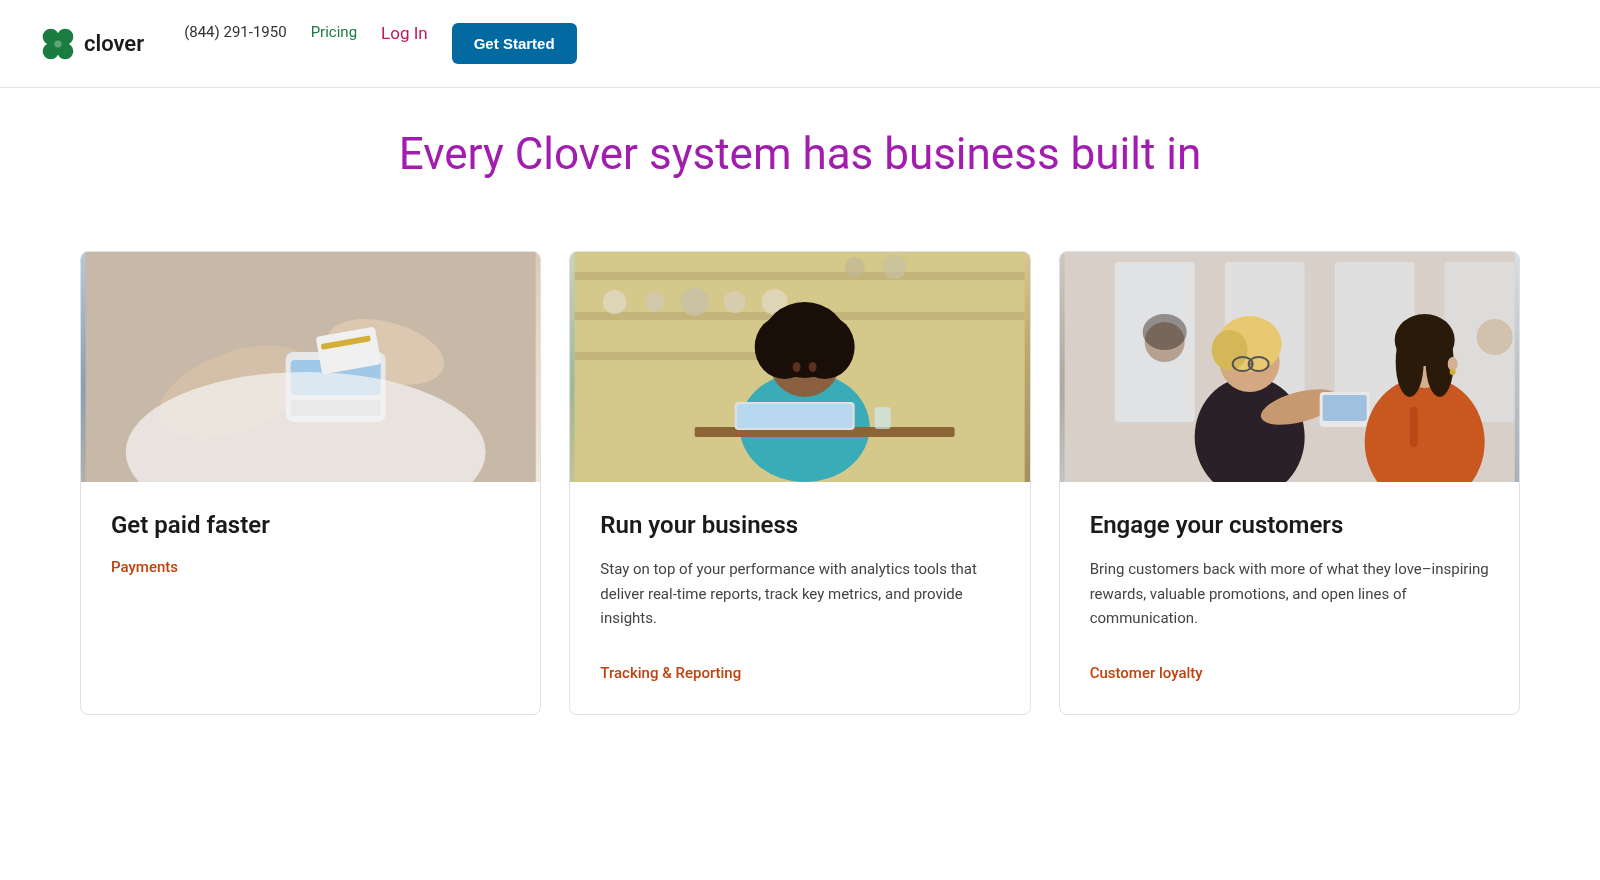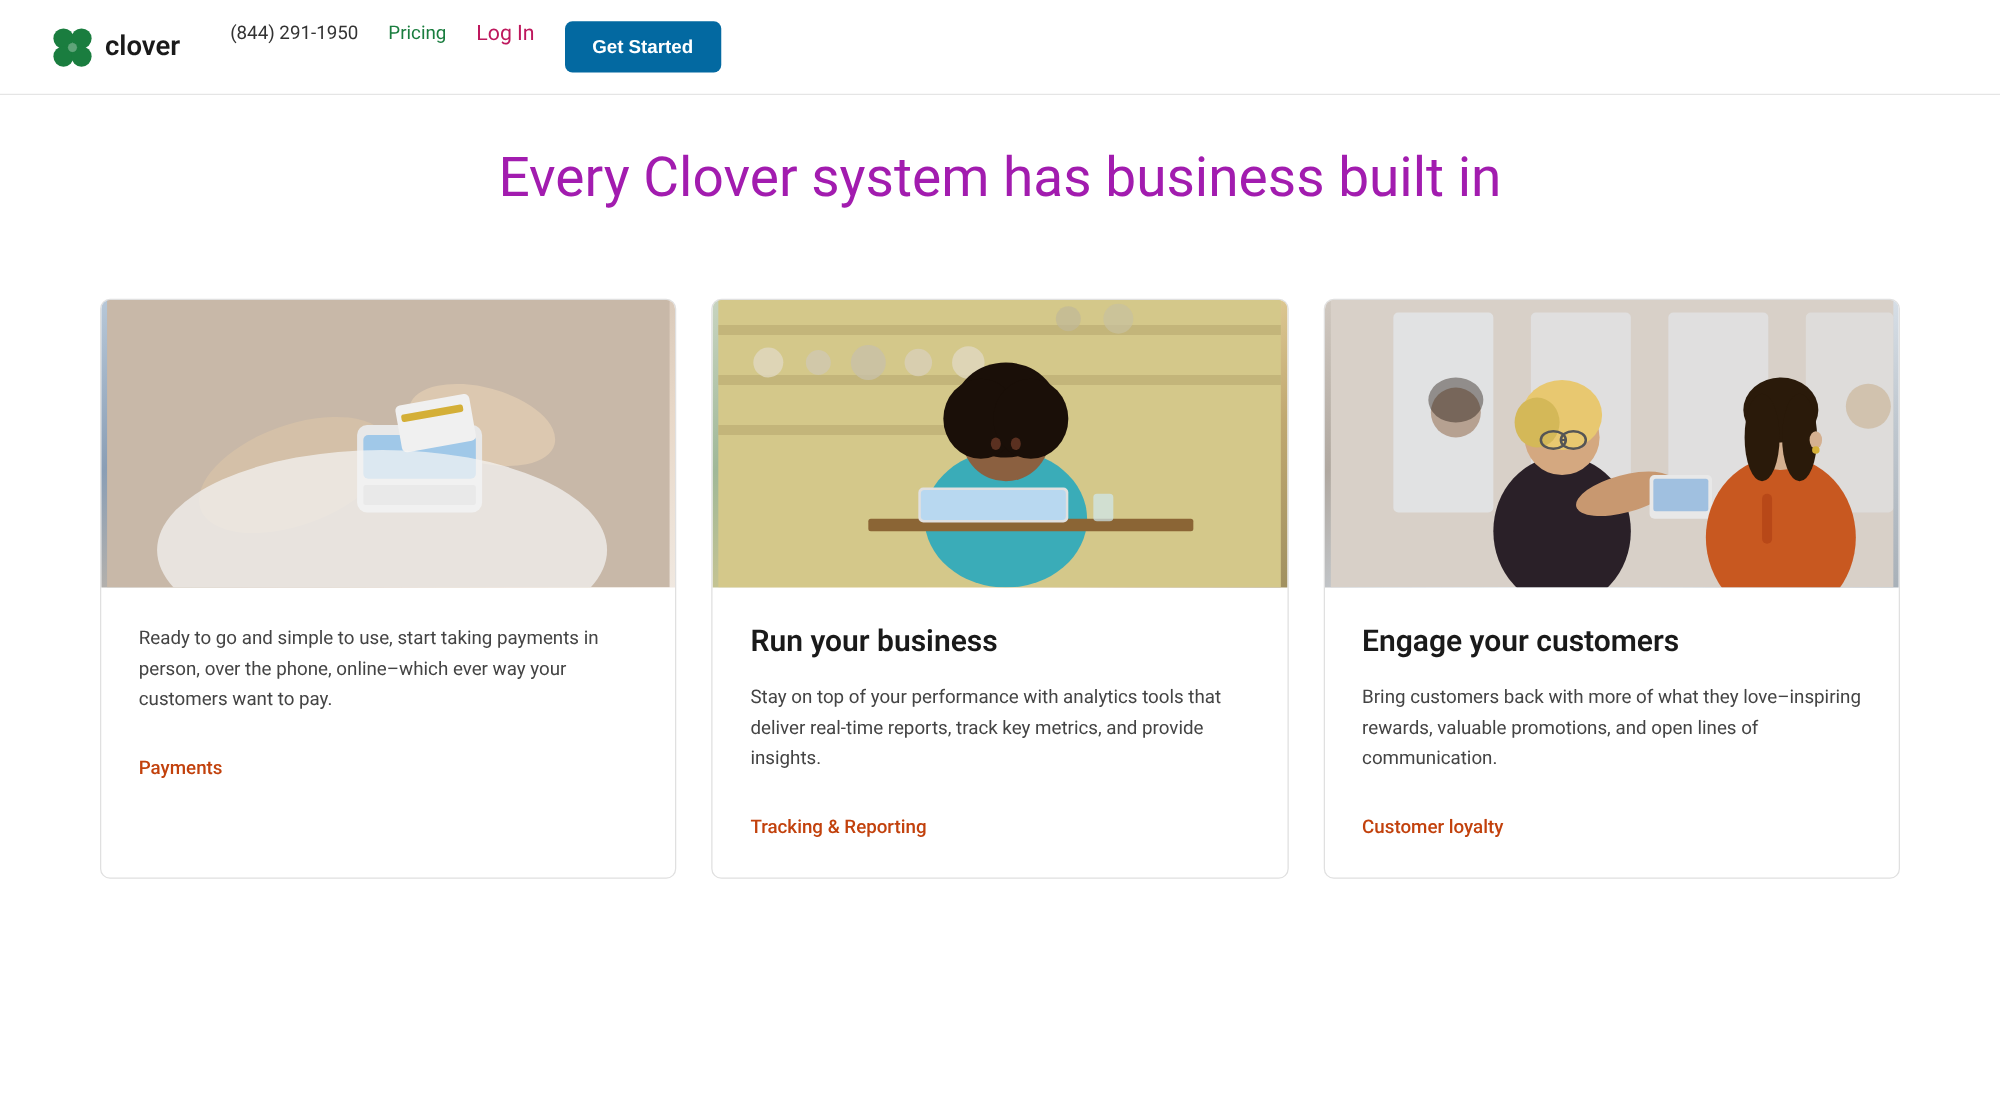--- a/index.html
+++ b/index.html
@@ -13,21 +13,21 @@
       width: 1600px;
       min-height: 880px;
       overflow-x: hidden;
     }
 
     
     .navbar {
       display: flex;
       align-items: center;
       padding: 0 40px;
-      height: 76px;
+      height: 88px;
       background: #fff;
       border-bottom: 1px solid #e5e5e5;
       position: relative;
       z-index: 10;
     }
     .logo-area {
       display: flex;
       align-items: center;
       gap: 8px;
       margin-right: 40px;
@@ -250,21 +250,21 @@
           <rect x="205" y="108" width="90" height="35" rx="4" fill="#a0c8e8"></rect>
           <rect x="205" y="148" width="90" height="16" rx="2" fill="#ccc"></rect>
 
           <rect x="230" y="85" width="60" height="38" rx="4" fill="#f0f0f0" transform="rotate(-10 230 85)"></rect>
           <rect x="235" y="92" width="50" height="6" rx="2" fill="#d4af37" transform="rotate(-10 235 92)"></rect>
 
           <ellipse cx="220" cy="200" rx="180" ry="80" fill="#f5f5f5" opacity="0.7"></ellipse>
         </svg>
       </div>
       <div class="card-body">
-        <p class="card-desc">Ready to go and simple to use, start taking payments in person, over the phone, online–which ever way your customers want to pay.</p>
+        <h2 class="card-title">Get paid faster</h2>
         <a class="card-link" href="#">Payments</a>
       </div>
     </div>
 
     <div class="card">
       <div class="card-image card-img-2" style="height:230px; position:relative;">
 
         <svg width="100%" height="100%" viewBox="0 0 450 230" xmlns="http://www.w3.org/2000/svg" style="position:absolute;inset:0;">
 
           <rect width="450" height="230" fill="#d4c88a"></rect>

